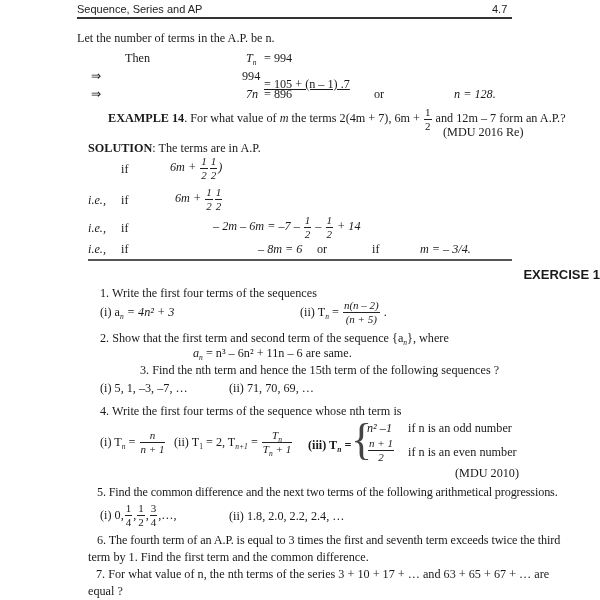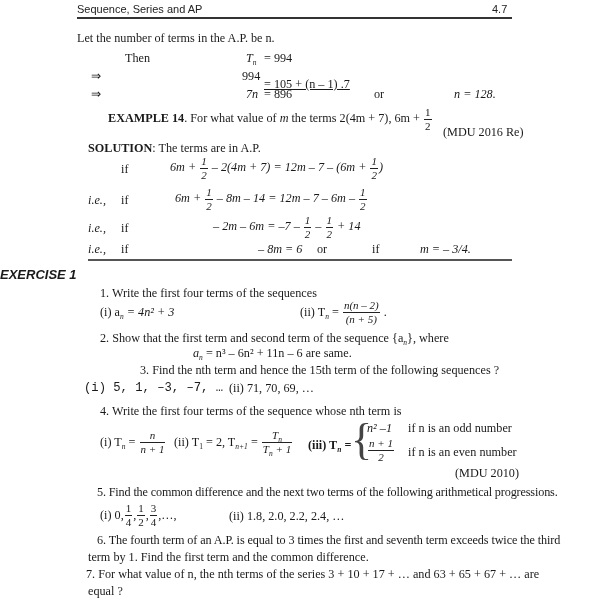--- a/index.html
+++ b/index.html
@@ -11,21 +11,21 @@
   b { font-weight: bold; }
   .hdr-title { left: 77px; top: 4px; font-size: 11px; color: #222; }
   .hdr-page { left: 492px; top: 4px; font-size: 11px; color: #222; }
   .hdr-rule { position: absolute; left: 77px; top: 17px; width: 435px; height: 1.5px; background: #333; }
   .rule2 { position: absolute; left: 88px; top: 259px; width: 424px; height: 1.5px; background: #555; }
   .frac { display: inline-block; vertical-align: middle; text-align: center; line-height: 1; font-size: 11px; margin: 0 1px; }
   .frac > span { display: block; padding: 0 1px; }
   .frac > span.num { border-bottom: 0.8px solid #222; padding-bottom: 1px; }
   .frac > span.den { padding-top: 1px; }
   sub, sup { font-size: 7.5px; line-height: 0; }
-  .ex-heading { left: 0; width: 600px; text-align: left; top: 268px; font-size: 13px; font-weight: bold; font-style: italic; }
+  .ex-heading { left: 0; width: 600px; text-align: right; top: 268px; font-size: 13px; font-weight: bold; }
 </style>
 </head>
 <body>
 
 <div class="abs sans hdr-title">Sequence, Series and AP</div>
 <div class="abs sans hdr-page">4.7</div>
 <div class="hdr-rule"></div>
 
 <div class="abs" style="left:77px;top:32px;">Let the number of terms in the A.P. be n.</div>
 <div class="abs" style="left:77px;top:52px;margin-left:48px;">Then</div>
@@ -36,32 +36,32 @@
 <div class="abs" style="left:242px;top:70px;">994</div>
 <div class="abs" style="left:264px;top:78px;text-decoration:underline;">= 105 + (n – 1) .7</div>
 
 <div class="abs" style="left:91px;top:88px;">⇒</div>
 <div class="abs it" style="left:246px;top:88px;">7n</div>
 <div class="abs" style="left:264px;top:88px;">= 896</div>
 <div class="abs" style="left:374px;top:88px;">or</div>
 <div class="abs it" style="left:454px;top:88px;">n = 128.</div>
 
 <div class="abs" style="left:88px;top:107px;margin-left:20px;">
-  <b>EXAMPLE 14</b><span>. For what value of </span><i>m</i><span> the terms 2(4m + 7), 6m + </span><span class="frac"><span class="num">1</span><span class="den">2</span></span>
+  <b>EXAMPLE 14</b><span>. For what value of </span><i>m</i><span> the terms 2(4m + 7), 6m + </span><span class="frac"><span class="num">1</span><span class="den">2</span></span><span> and 12m – 7 form an A.P.?</span>
 </div>
 <div class="abs" style="left:443px;top:126px;">(MDU 2016 Re)</div>
 
 <div class="abs" style="left:88px;top:142px;"><b>SOLUTION</b><span>: The terms are in A.P.</span></div>
 
 <div class="abs" style="left:121px;top:163px;">if</div>
-<div class="abs it" style="left:170px;top:156px;"><span>6m + </span><span class="frac"><span class="num">1</span><span class="den">2</span></span><span> – 2(4m + 7)  = 12m – 7 – (6m + </span><span class="frac"><span class="num">1</span><span class="den">2</span></span><span>)</span></div>
+<div class="abs it" style="left:170px;top:156px;"><span>6m + </span><span class="frac"><span class="num">1</span><span class="den">2</span></span><span class="frac"><span class="num">1</span><span class="den">2</span></span><span>)</span></div>
 
 <div class="abs it" style="left:88px;top:194px;">i.e.,</div>
 <div class="abs" style="left:121px;top:194px;">if</div>
-<div class="abs it" style="left:175px;top:187px;"><span>6m + </span><span class="frac"><span class="num">1</span><span class="den">2</span></span><span> – 8m – 14  = 12m – 7 – 6m – </span><span class="frac"><span class="num">1</span><span class="den">2</span></span></div>
+<div class="abs it" style="left:175px;top:187px;"><span>6m + </span><span class="frac"><span class="num">1</span><span class="den">2</span></span><span class="frac"><span class="num">1</span><span class="den">2</span></span></div>
 
 <div class="abs it" style="left:88px;top:222px;">i.e.,</div>
 <div class="abs" style="left:121px;top:222px;">if</div>
 <div class="abs it" style="left:213px;top:215px;"><span>– 2m – 6m  = –7 – </span><span class="frac"><span class="num">1</span><span class="den">2</span></span><span> – </span><span class="frac"><span class="num">1</span><span class="den">2</span></span><span> + 14</span></div>
 
 <div class="abs it" style="left:88px;top:243px;">i.e.,</div>
 <div class="abs" style="left:121px;top:243px;">if</div>
 <div class="abs it" style="left:258px;top:243px;">– 8m   = 6</div>
 <div class="abs" style="left:317px;top:243px;">or</div>
 <div class="abs" style="left:372px;top:243px;">if</div>
@@ -72,21 +72,21 @@
 <div class="abs sans ex-heading">EXERCISE 1</div>
 
 <div class="abs" style="left:100px;top:287px;">1.  Write the first four terms of the sequences</div>
 <div class="abs" style="left:100px;top:306px;"><span>(i)  a</span><sub class="it">n</sub><span class="it"> = 4n² + 3</span></div>
 <div class="abs" style="left:300px;top:300px;"><span style="vertical-align:middle">(ii)  T</span><sub class="it">n</sub><span style="vertical-align:middle"> = </span><span class="frac it"><span class="num">n(n – 2)</span><span class="den">(n + 5)</span></span><span style="vertical-align:middle"> .</span></div>
 
 <div class="abs" style="left:100px;top:332px;"><span>2. Show that the first term and second term of the sequence {a</span><sub class="it">n</sub><span>}, where</span></div>
 <div class="abs" style="left:193px;top:347px;"><span class="it">a</span><sub class="it">n</sub><span> = n³ – 6n² + 11n – 6  are same.</span></div>
 
 <div class="abs" style="left:100px;top:364px;margin-left:40px;">3.  Find the nth term and hence the 15th term of the following sequences ?</div>
-<div class="abs" style="left:84px;top:382px;font-family:Liberation Mono, monospace;">(i) 5, 1, –3, –7, …</div>
+<div class="abs" style="left:100px;top:382px;">(i) 5, 1, –3, –7, …</div>
 <div class="abs" style="left:229px;top:382px;">(ii) 71, 70, 69, …</div>
 
 <div class="abs" style="left:100px;top:405px;text-align:right;">4.  Write the first four terms of the sequence whose nth term is</div>
 
 <div class="abs" style="left:100px;top:430px;"><span style="vertical-align:middle">(i)  T</span><sub class="it">n</sub><span style="vertical-align:middle"> = </span><span class="frac it"><span class="num">n</span><span class="den">n + 1</span></span></div>
 <div class="abs" style="left:174px;top:430px;"><span style="vertical-align:middle">(ii)  T</span><sub>1</sub><span style="vertical-align:middle"> = 2, T</span><sub class="it">n+1</sub><span style="vertical-align:middle"> = </span><span class="frac it"><span class="num"><span>T</span><sub>n</sub></span><span class="den"><span>T</span><sub>n</sub> + 1</span></span></div>
 <div class="abs" style="left:308px;top:439px;font-weight:bold;"><span>(iii)  T</span><sub class="it">n</sub> =</div>
 <div class="abs" style="left:351px;top:418px;font-size:44px;color:#444;font-weight:normal;">{</div>
 <div class="abs it" style="left:367px;top:422px;">n² –1</div>
 <div class="abs" style="left:408px;top:422px;">if n is an odd number</div>
@@ -94,14 +94,14 @@
 <div class="abs" style="left:408px;top:446px;">if n is an even number</div>
 <div class="abs" style="left:455px;top:467px;">(MDU 2010)</div>
 
 <div class="abs" style="left:97px;top:486px;letter-spacing:-0.15px;">5. Find the common difference and the next two terms of the following arithmetical progressions.</div>
 <div class="abs" style="left:100px;top:503px;"><span style="vertical-align:middle">(i)  0,</span><span class="frac"><span class="num">1</span><span class="den">4</span></span><span style="vertical-align:middle">,</span><span class="frac"><span class="num">1</span><span class="den">2</span></span><span style="vertical-align:middle">,</span><span class="frac"><span class="num">3</span><span class="den">4</span></span><span style="vertical-align:middle">,…,</span></div>
 <div class="abs" style="left:229px;top:510px;">(ii)  1.8, 2.0, 2.2, 2.4, …</div>
 
 <div class="abs" style="left:97px;top:534px;letter-spacing:-0.1px;">6. The fourth term of an A.P. is equal to 3 times the first and seventh term exceeds twice the third</div>
 <div class="abs" style="left:88px;top:551px;">term by 1. Find the first term and the common difference.</div>
 
-<div class="abs" style="left:86px;top:568px;text-align:center;">7.  For what value of n, the nth terms of the series 3 + 10 + 17 + … and 63 + 65 + 67 + … are</div>
+<div class="abs" style="left:96px;top:568px;text-align:center;">7.  For what value of n, the nth terms of the series 3 + 10 + 17 + … and 63 + 65 + 67 + … are</div>
 <div class="abs" style="left:88px;top:585px;">equal ?</div>
 
 </body></html>

